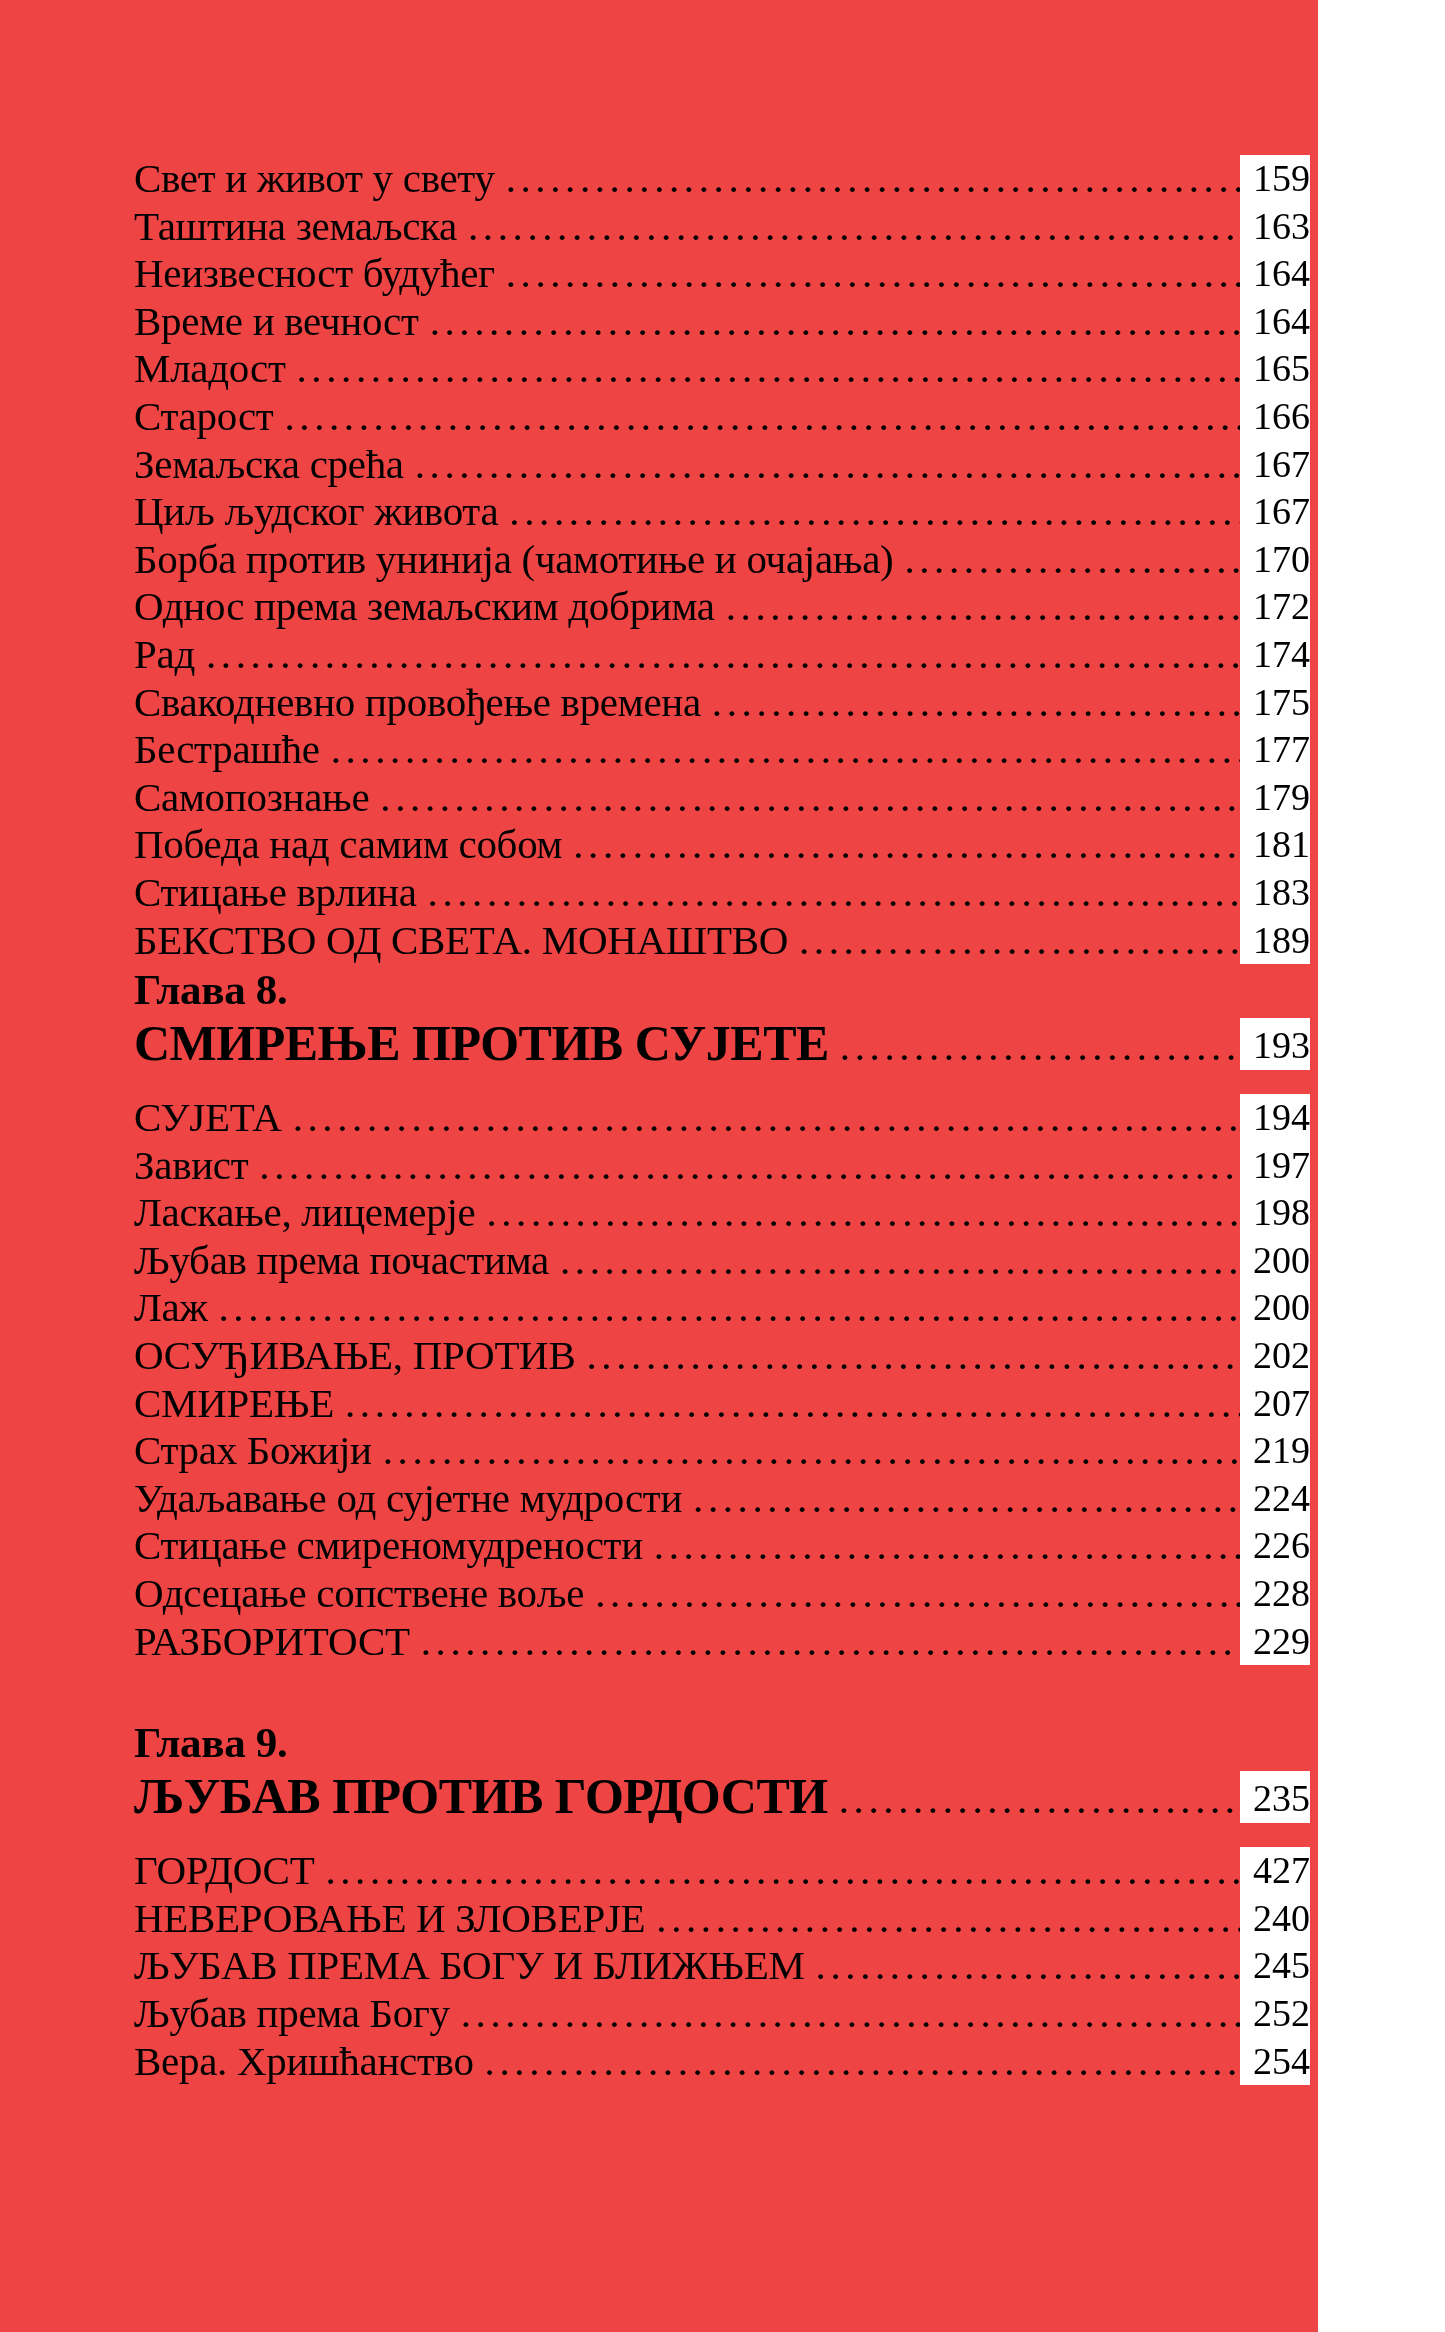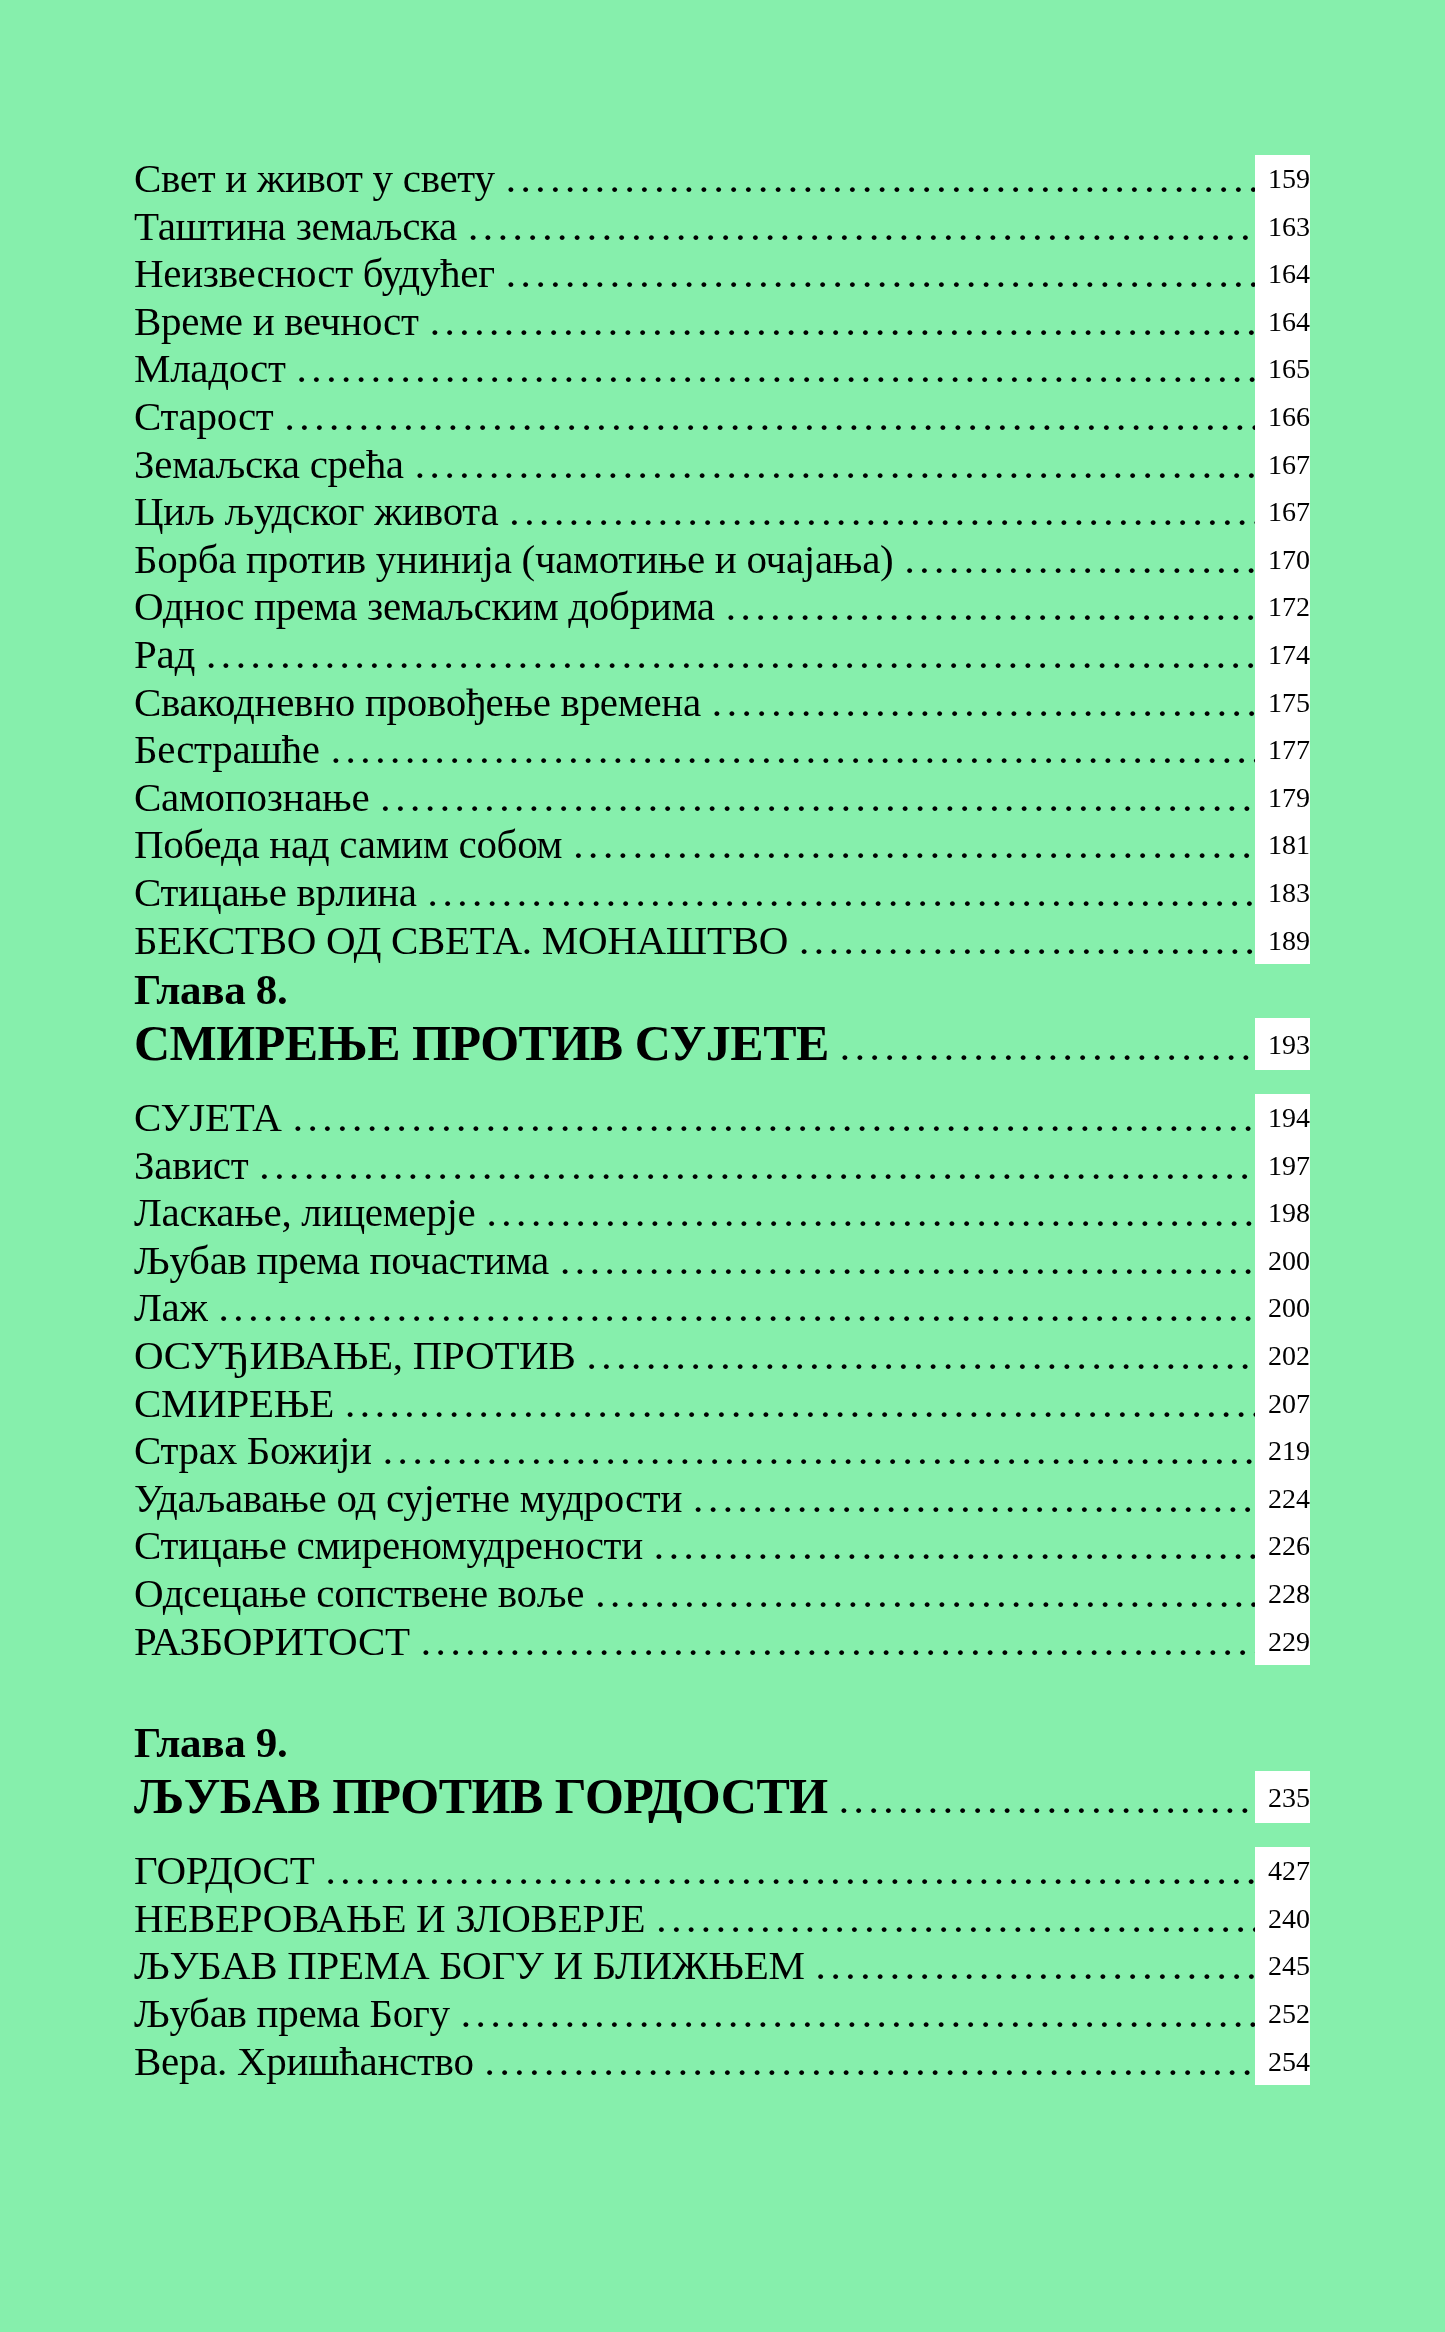--- a/index.html
+++ b/index.html
@@ -1,21 +1,21 @@
 <!DOCTYPE html>
 <html><head>
 <meta charset="utf-8">
 <style>
   * { margin: 0; padding: 0; box-sizing: border-box; }
   html, body { background: #ffffff; }
   .page {
     position: relative;
-    width: 1445px;
+    width: 1318px;
     height: 2332px;
-    background: #86efac;
+    background: #ef4444;
     color: #000000;
     font-family: "Liberation Serif", "DejaVu Serif", serif;
     overflow: hidden;
   }
   .toc {
     position: absolute;
     left: 134px;
     top: 155px;
     width: 1176px;
   }
@@ -33,21 +33,21 @@
     content: "......................................................................................................................................................";
   }
   .pg {
     position: absolute;
     right: 0;
     bottom: 0;
     background: #ffffff;
     padding-left: 13px;
     line-height: inherit;
     letter-spacing: 0;
-    font-size: 28px;
+    font-size: 38px;
   }
   .chapter-label {
     font-weight: 700;
     font-size: 43px;
     line-height: 52px;
     letter-spacing: -0.3px;
   }
   .title-row { height: 54px; line-height: 54px; }
   .title-row .label { font-weight: 700; font-size: 50px; letter-spacing: -0.5px; }
   .title-row .pg { bottom: -2px; }

